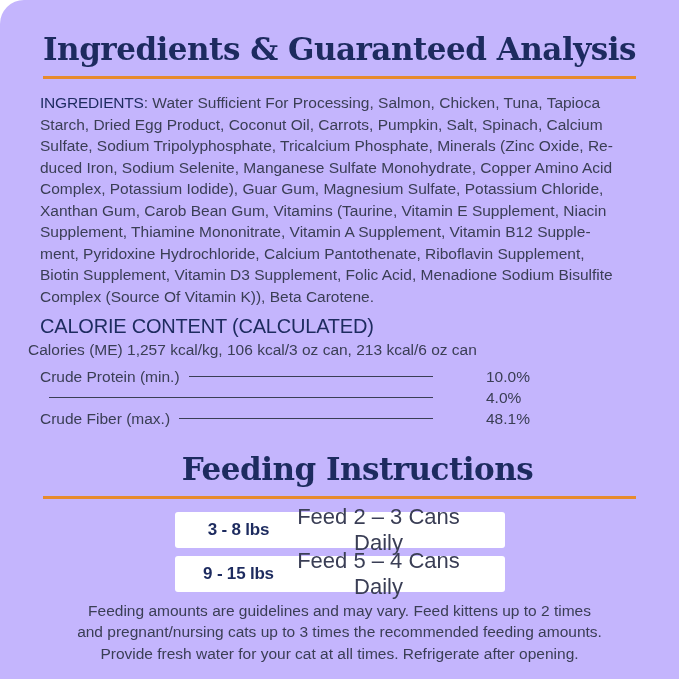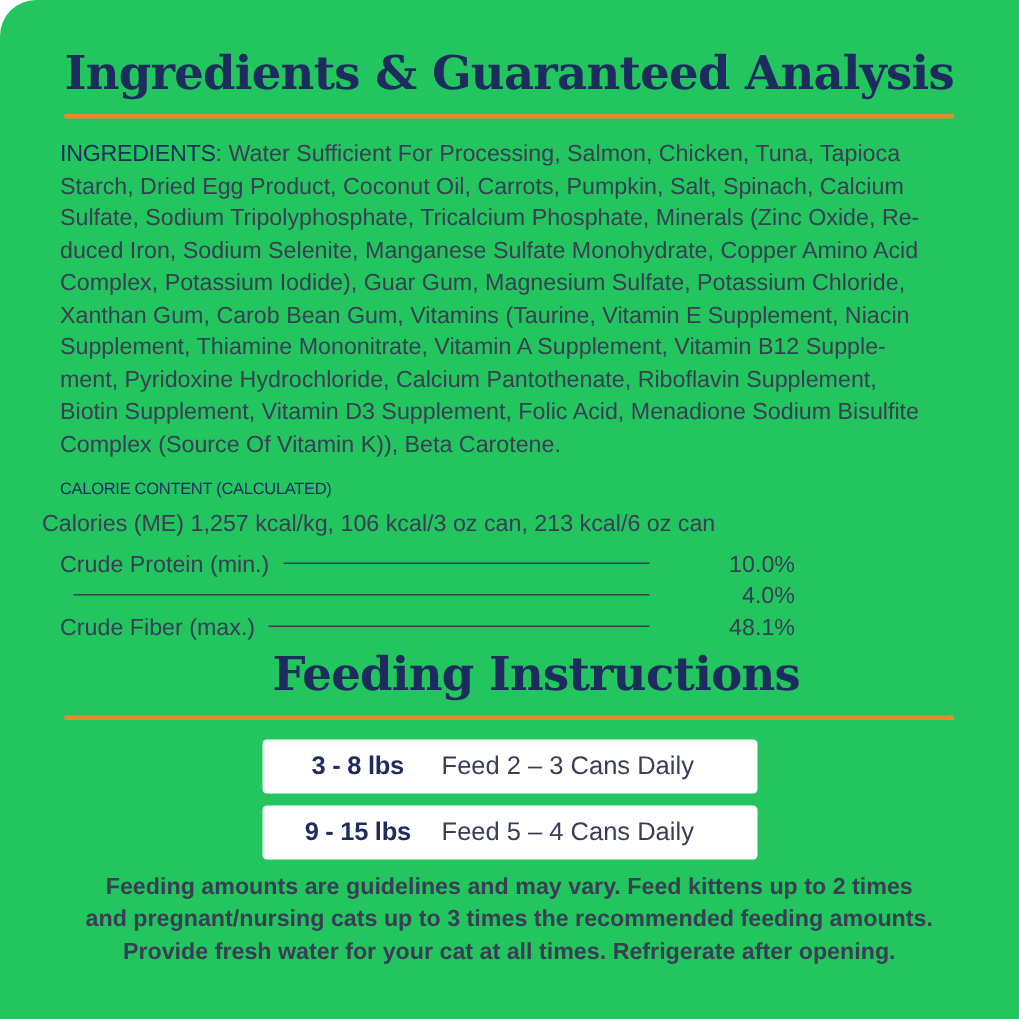--- a/index.html
+++ b/index.html
@@ -8,21 +8,21 @@
   .canvas {
     position: relative;
     width: 679px;
     height: 679px;
     background: #ffffff;
     overflow: hidden;
   }
   .card {
     position: absolute;
     inset: 0;
-    background: #22c55e;
+    background: #c4b5fd;
     border-top-left-radius: 24px;
     padding-top: 30px;
   }
   .serif-title {
     font-family: "DejaVu Serif", "Liberation Serif", serif;
     font-weight: 700;
     font-size: 31px;
     line-height: 38px;
     letter-spacing: -0.5px;
     color: #1d2b5f;
@@ -43,21 +43,21 @@
     margin: 13px 40px 0 40px;
   }
   .ingredients .lead-label,
   .sub-heading {
     font-weight: 400;
     color: #1d2b5f;
     letter-spacing: -0.2px;
   }
   .ingredients .rest { white-space: pre-line; }
   .sub-heading {
-    font-size: 11px;
+    font-size: 20px;
     line-height: 18px;
     margin: 10px 40px 0 40px;
   }
   .single-line {
     margin: 4px 40px 0 28px;
   }
   .ga-table {
     margin: 5px 40px 0 40px;
     width: 490px;
   }
@@ -65,22 +65,22 @@
     display: flex;
     align-items: baseline;
     line-height: 21px;
   }
   .ga-leader {
     flex: 1;
     border-bottom: 1.5px solid #3a3e55;
     margin: 0 9px;
     transform: translateY(-5px);
   }
-  .ga-value { text-align: right; min-width: 44px; margin-left: 44px; }
-  .feeding-title { margin-top: 2px; padding-left: 36px; }
+  .ga-value { min-width: 44px; margin-left: 44px; }
+  .feeding-title { margin-top: 21px; padding-left: 36px; }
   .feed-table { margin-top: 13px; }
   .feed-row {
     width: 330px;
     height: 36px;
     margin: 0 auto 8px auto;
     background: #ffffff;
     border-radius: 3px;
     display: flex;
     align-items: center;
   }
@@ -90,28 +90,27 @@
     text-align: center;
     font-weight: 700;
     font-size: 17px;
     color: #1d2b5f;
     letter-spacing: -0.2px;
   }
   .feed-amount {
     flex: 1;
     padding-right: 36px;
     text-align: center;
-    font-size: 17px;
+    font-size: 22px;
     color: #3a3e55;
   }
   .note {
     margin: 6px 30px 0 30px;
     text-align: center;
     white-space: pre-line;
-    font-weight: bold;
   }
 </style>
 </head>
 <body>
 
 <div class="canvas">
   <div class="card">
 
     <h1 class="serif-title">Ingredients &amp; Guaranteed Analysis</h1>
     <div class="orange-rule"></div>

